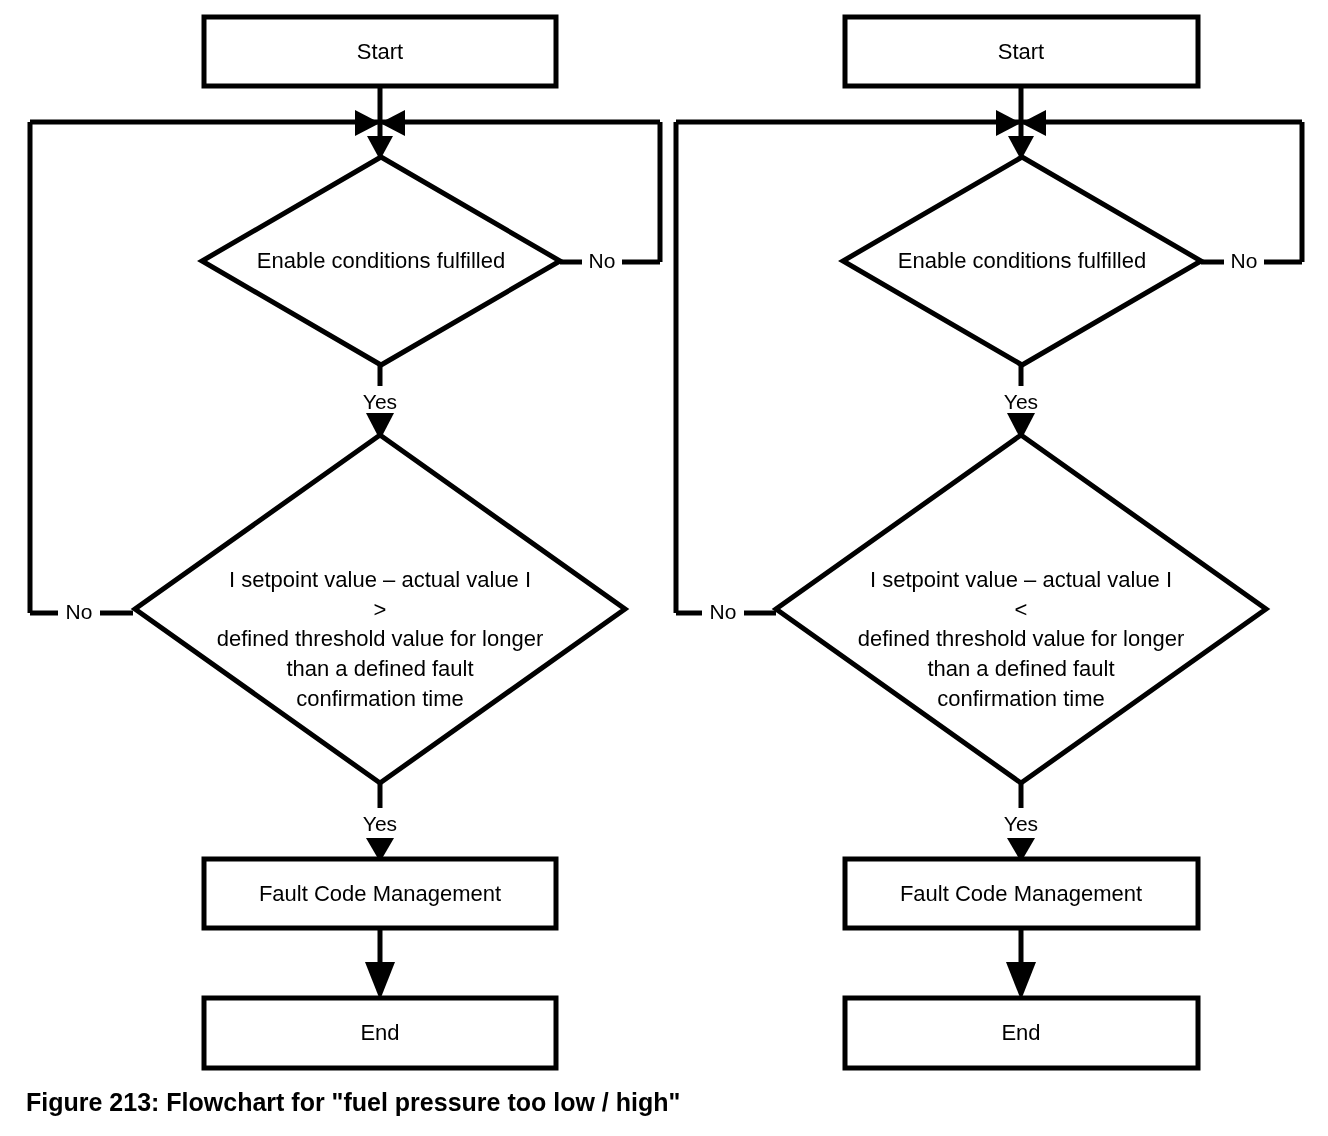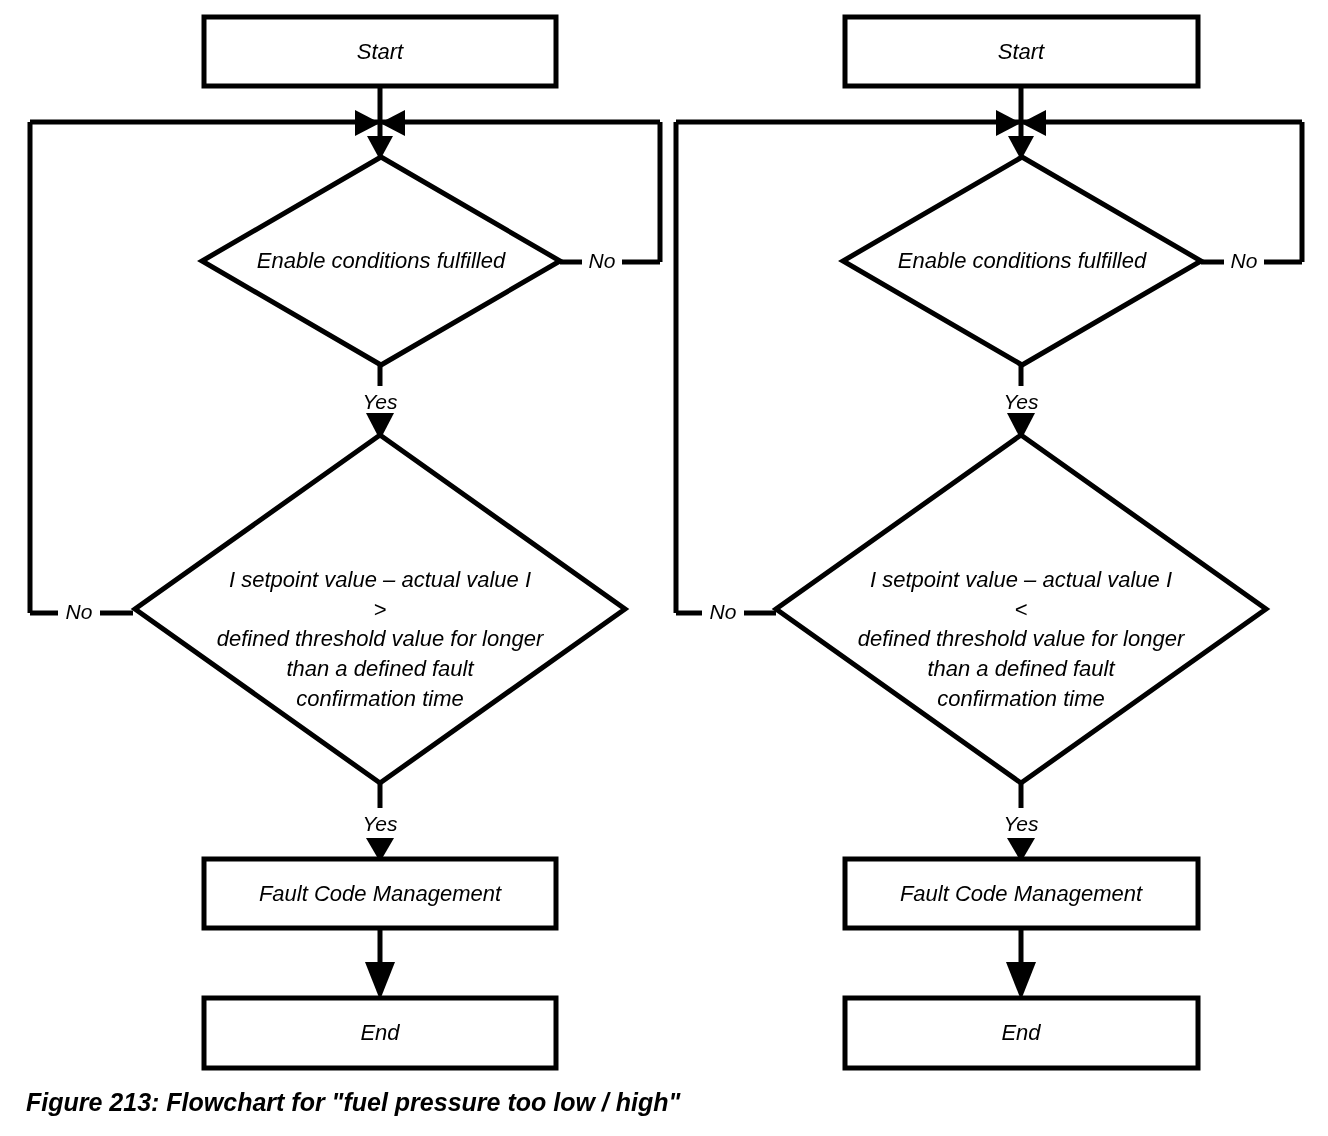--- a/index.html
+++ b/index.html
@@ -11,21 +11,20 @@
     width: 1328px;
     height: 1136px;
     font-family: "Liberation Sans", sans-serif;
     color: #000000;
     overflow: hidden;
   }
   #figure-root {
     position: relative;
     width: 1328px;
     height: 1136px;
-    font-style: italic;
   }
   svg.flow-canvas {
     position: absolute;
     left: 0;
     top: 0;
     width: 1328px;
     height: 1136px;
     display: block;
   }
   .shape-stroke {

